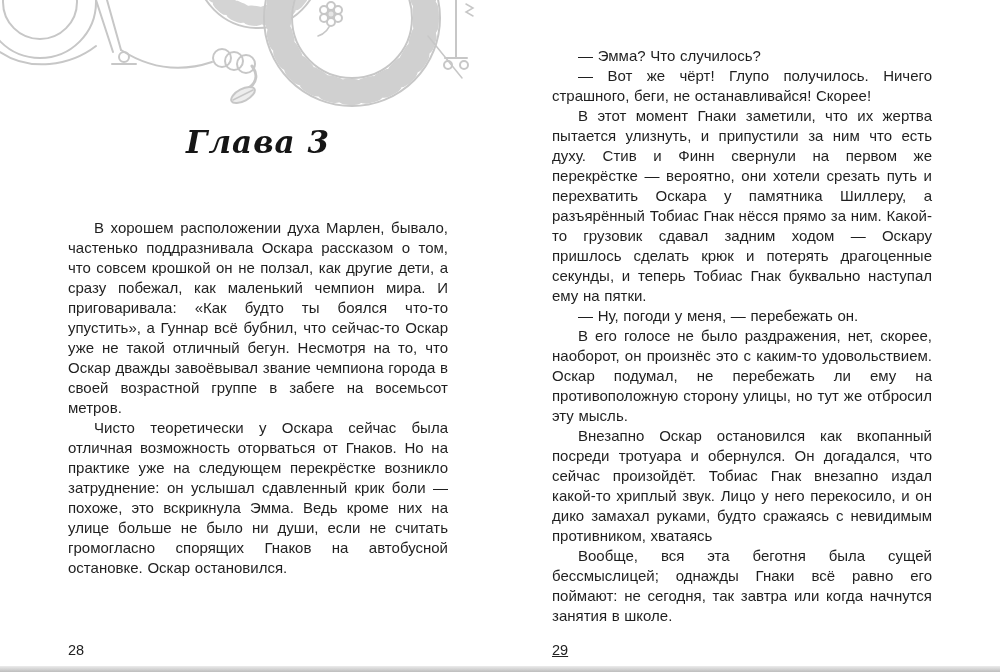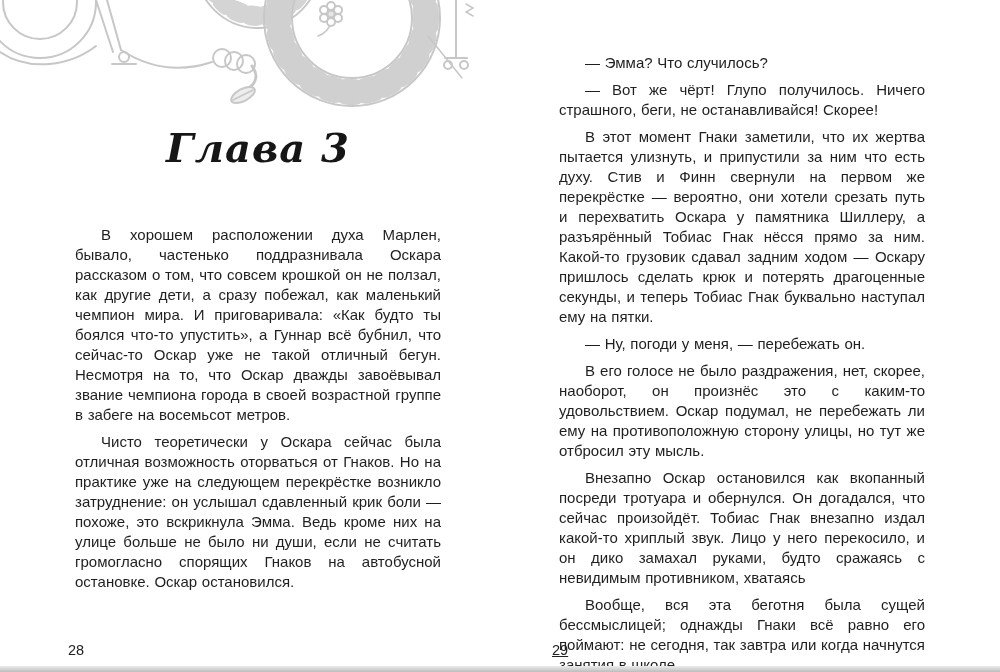--- a/index.html
+++ b/index.html
@@ -24,34 +24,34 @@
   .chapter-heading {
     position: absolute;
     left: 68px;
     top: 124px;
     width: 380px;
     margin: 0;
     text-align: center;
     font-family: "DejaVu Serif", serif;
     font-style: italic;
     font-weight: 700;
-    font-size: 40px;
+    font-size: 31px;
     letter-spacing: 1px;
     color: #161616;
   }
   .column {
     position: absolute;
     width: 380px;
     font-size: 15px;
     line-height: 20px;
   }
   .column-left  { left: 68px;  top: 218px; }
   .column-right { left: 552px; top: 46px;  }
   .para {
-    margin: 7px;
+    margin: 0;
     text-indent: 26px;
     text-align: justify;
     word-spacing: 0.5px;
   }
   .page-number {
     position: absolute;
     top: 642px;
     width: 380px;
     text-align: left;
     font-size: 14.5px;

